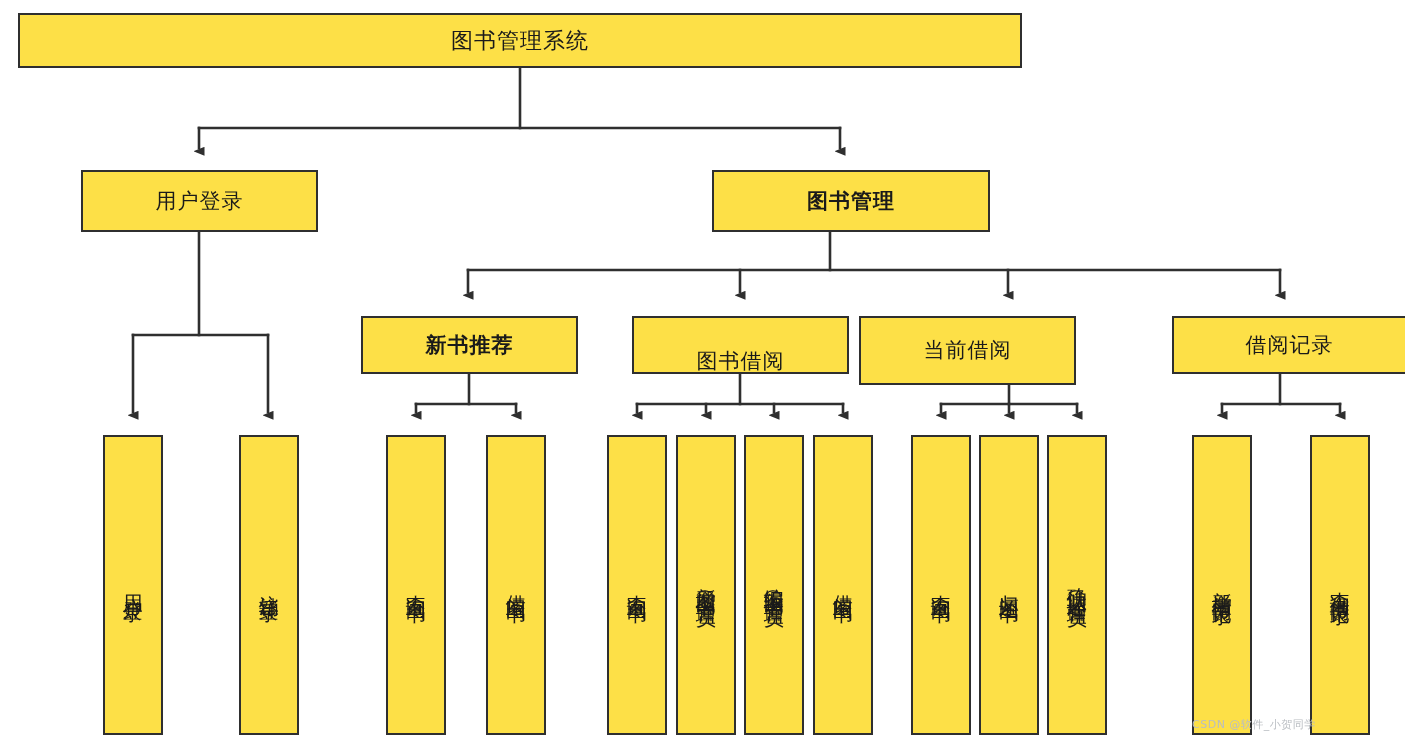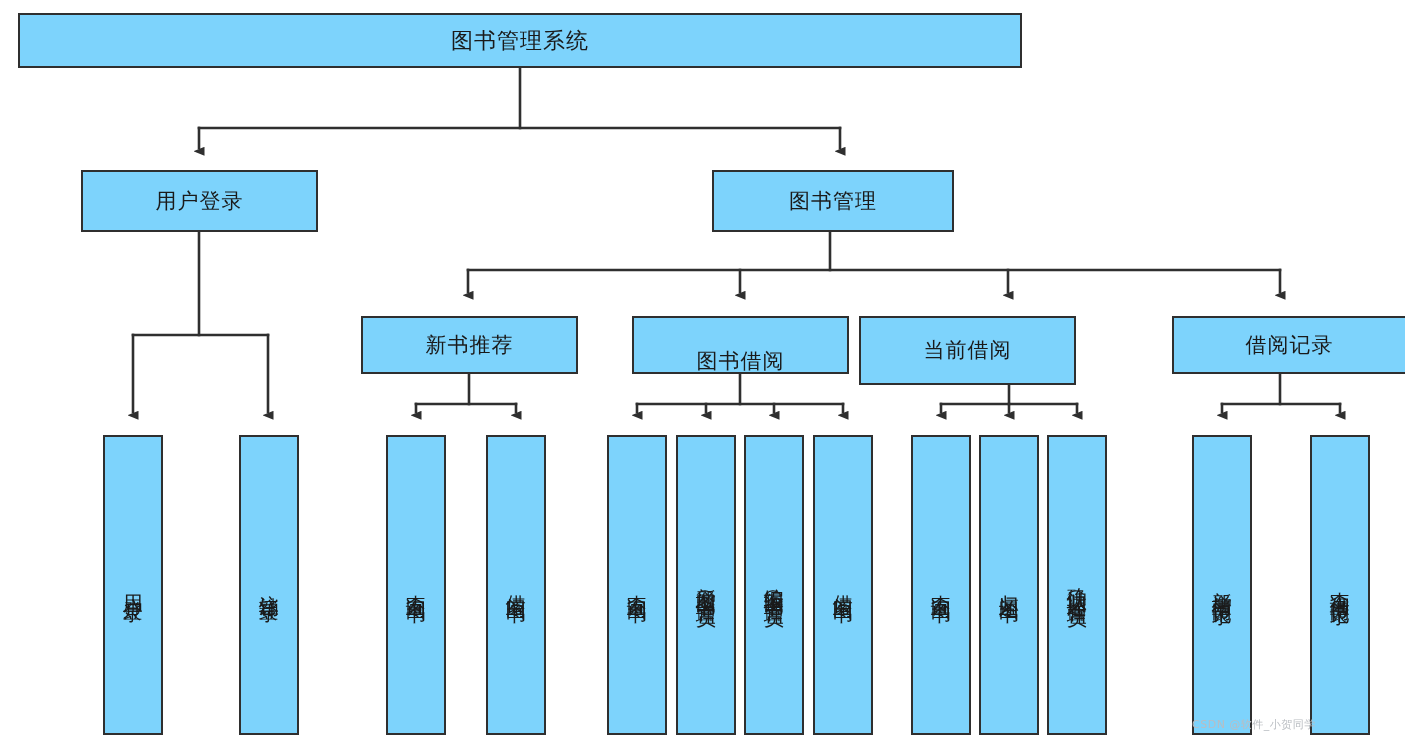--- a/index.html
+++ b/index.html
@@ -17,21 +17,21 @@
   #edges{
     position:absolute;
     left:0; top:0;
     width:1405px;
     height:747px;
     pointer-events:none;
   }
   .node{
     position:absolute;
     box-sizing:border-box;
-    background:#7dd3fc;
+    background:#fde047;
     border:2.5px solid #2f2f2f;
     display:flex;
     align-items:center;
     justify-content:center;
     color:#1a1a1a;
   }
   .node.h{
     font-size:21px;
     letter-spacing:1px;
     line-height:1;
@@ -121,25 +121,25 @@
     </g>
   </svg>
 
   <div class="node root" style="left:18px; top:13px; width:1004px; height:55px;">
     <span>图书管理系统</span>
   </div>
 
   <div class="node h" style="left:81px; top:170px; width:237px; height:62px;">
     <span>用户登录</span>
   </div>
-  <div class="node h" style="left:712px; top:170px; width:242px; height:62px;">
+  <div class="node h" style="left:712px; top:170px; width:278px; height:62px;font-weight:bold;">
     <span>图书管理</span>
   </div>
 
-  <div class="node h" style="left:361px; top:316px; width:217px; height:58px;">
+  <div class="node h" style="left:361px; top:316px; width:217px; height:58px;font-weight:bold;">
     <span>新书推荐</span>
   </div>
   <div class="node h" style="left:632px; top:316px; width:217px; height:58px;align-items:flex-end;">
     <span>图书借阅</span>
   </div>
   <div class="node h" style="left:859px; top:316px; width:217px; height:69px;">
     <span>当前借阅</span>
   </div>
   <div class="node h" style="left:1172px; top:316px; width:235px; height:58px;">
     <span>借阅记录</span>

